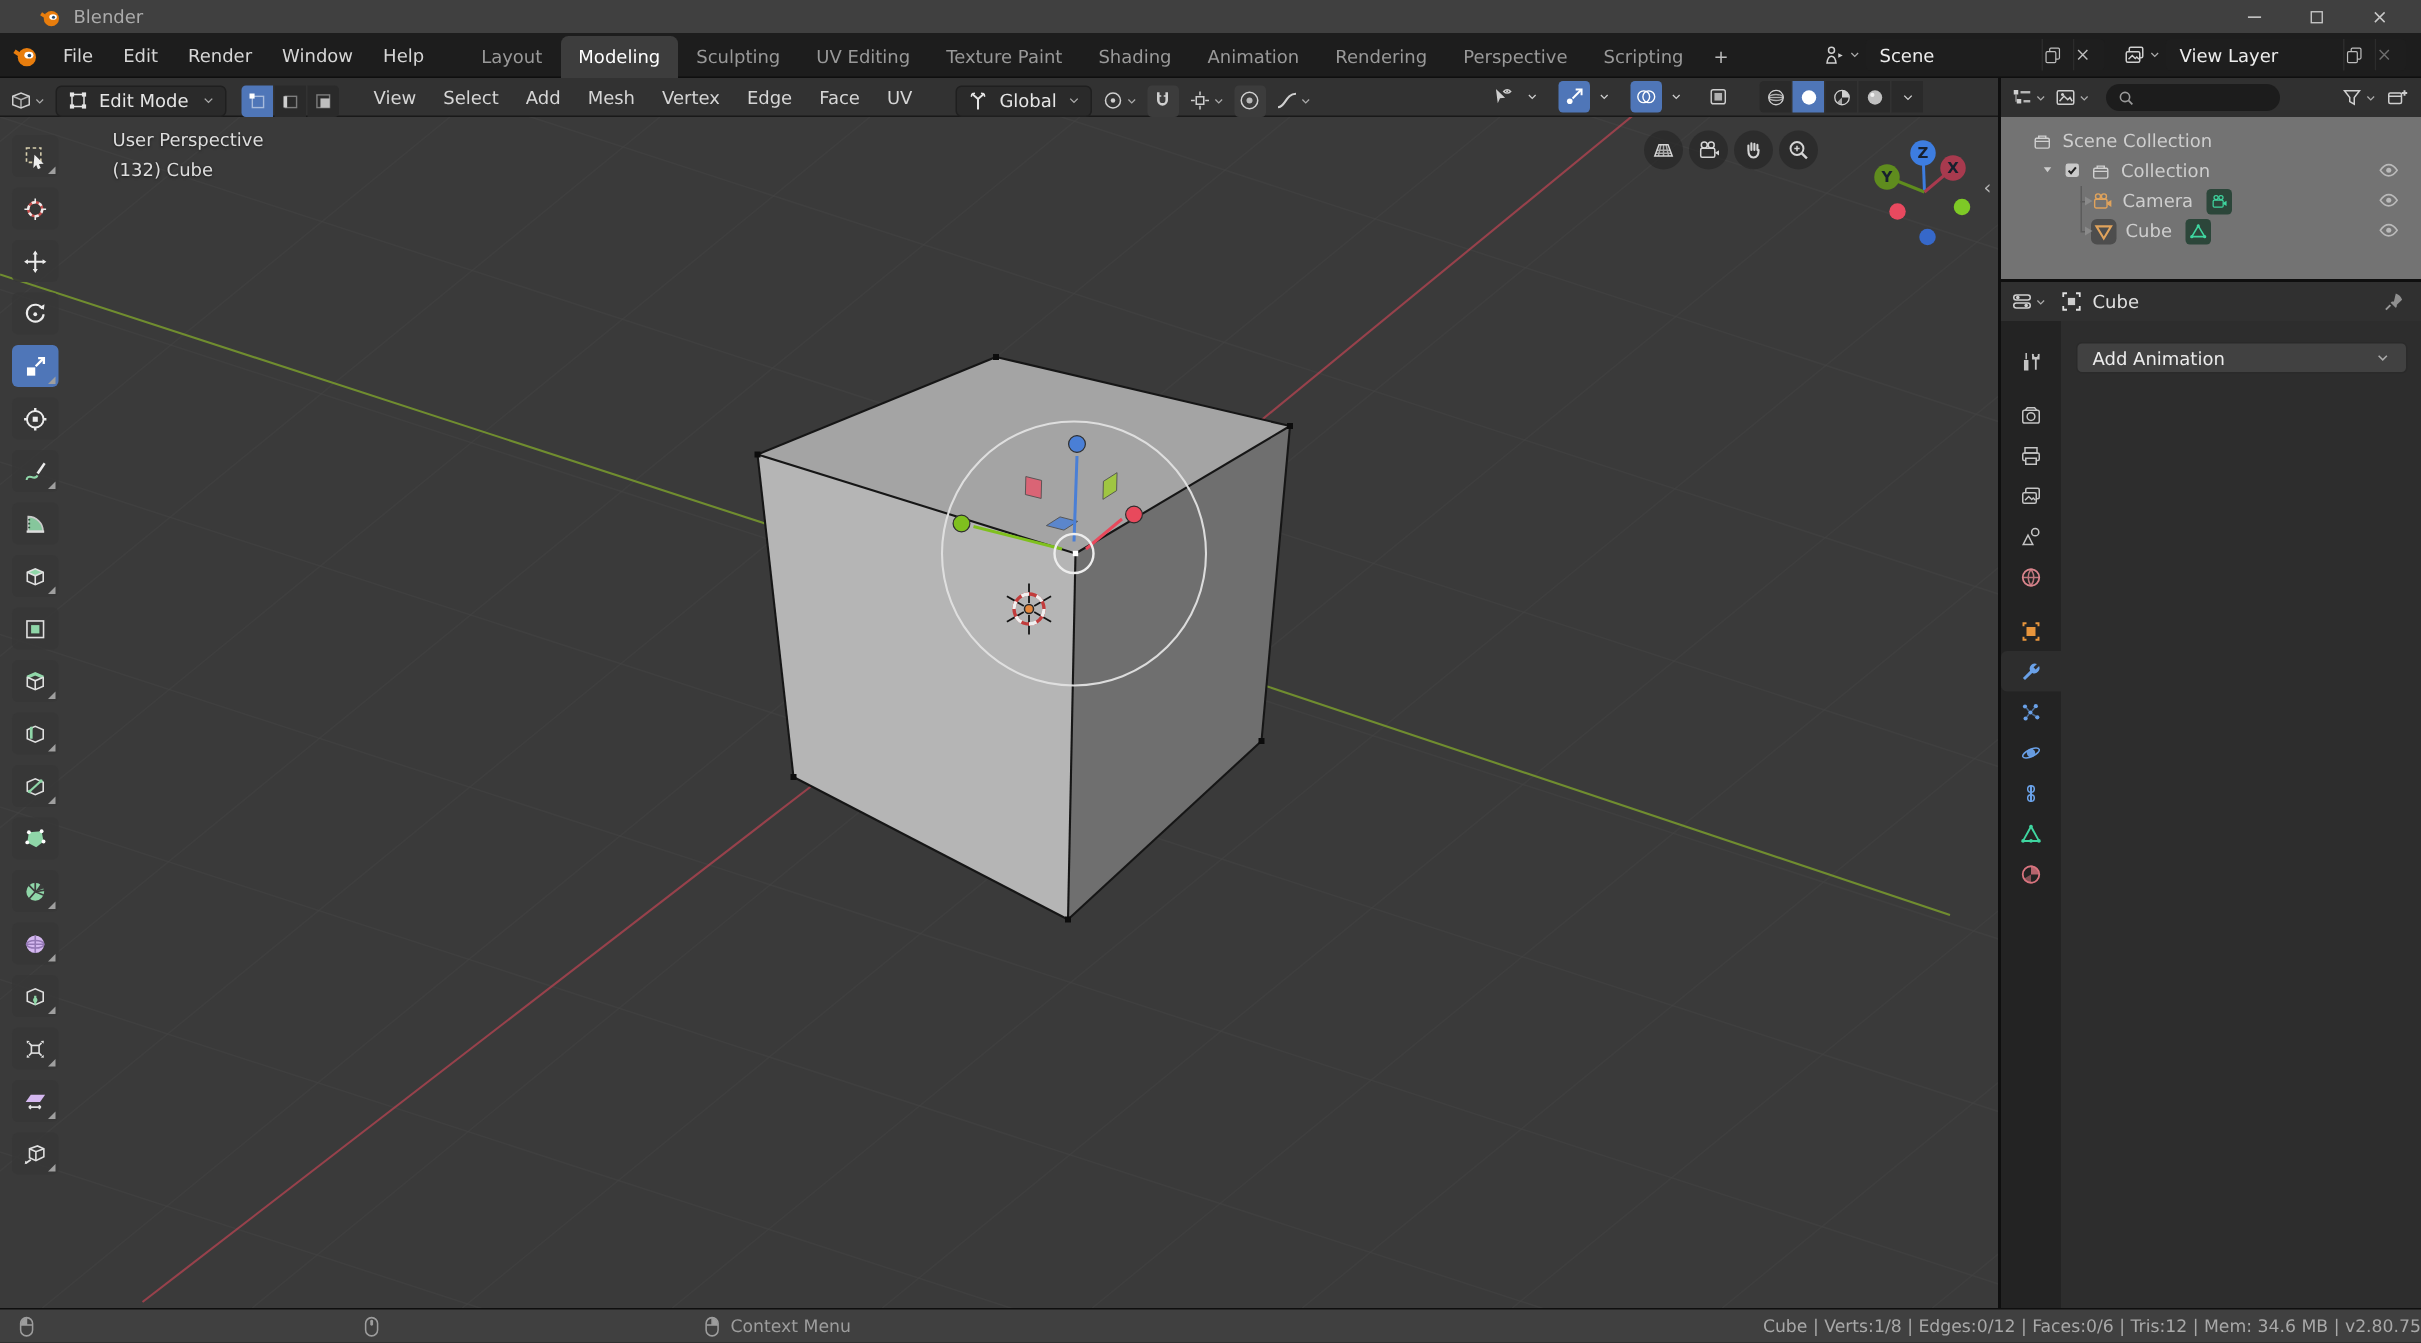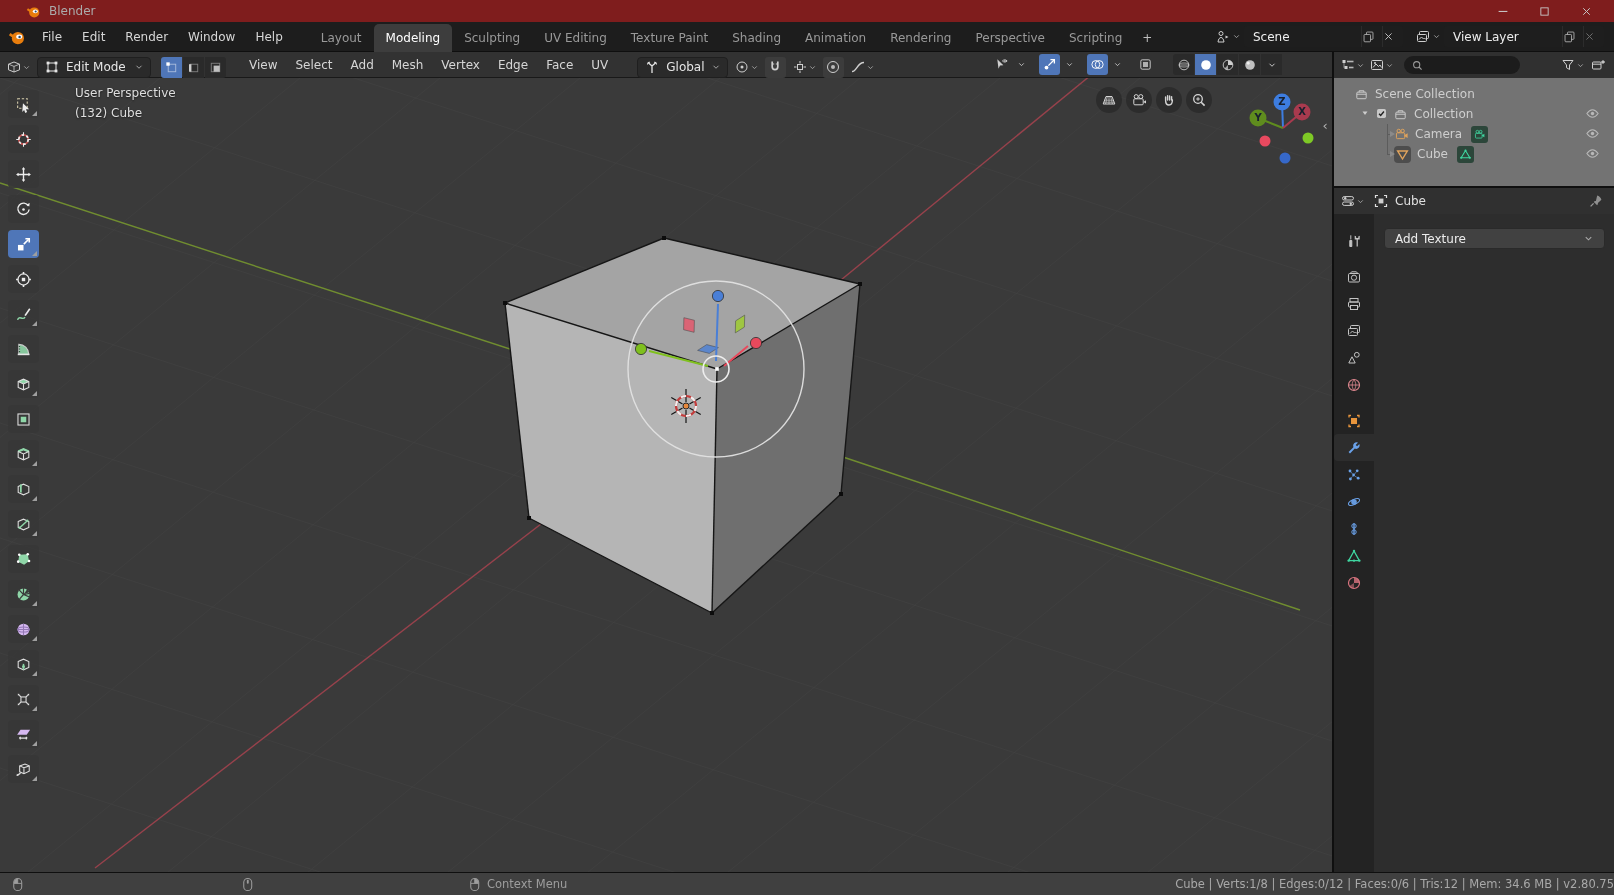--- a/index.html
+++ b/index.html
@@ -1,21 +1,21 @@
 <!DOCTYPE html>
 <html><head>
 <meta charset="utf-8">
 <style>
   * { margin:0; padding:0; box-sizing:border-box; }
   html,body { width:1614px; height:895px; overflow:hidden; }
   body { background:#1d1d1d; font-family:"DejaVu Sans",sans-serif; font-size:12px; color:#d4d4d4; -webkit-font-smoothing:antialiased; }
   .app { width:1614px; height:895px; display:flex; flex-direction:column; }
 
   
-  .titlebar { height:22px; background:#7f1d1d; display:flex; align-items:center; padding:0 8px; flex:0 0 auto; }
+  .titlebar { height:22px; background:#404040; display:flex; align-items:center; padding:0 8px; flex:0 0 auto; }
   .titlebar .tlogo { width:15px; height:15px; margin-left:18px; }
   .titlebar .ttext { margin-left:8px; color:#ababab; font-size:12px; }
   .win-controls { margin-left:auto; display:flex; align-items:center; gap:26px; padding-right:10px; }
   .winbtn { width:16px; height:16px; display:grid; place-items:center; color:#c9c9c9; }
 
   
   .topbar { height:30px; background:#1d1d1d; display:flex; align-items:center; border-bottom:1px solid #0f0f0f; flex:0 0 auto; }
   .appicon { width:18px; height:18px; margin:0 6px 0 8px; }
   .mi { padding:0 10px; color:#d6d6d6; height:30px; line-height:30px; }
   .workspaces { display:flex; margin-left:16px; height:30px; align-items:flex-end; }
@@ -988,21 +988,21 @@
               <div class="ptab" style="color: rgb(217, 116, 127);">
                 <svg width="16" height="16" viewBox="0 0 16 16">
                   <circle cx="8" cy="8" r="5.5" fill="none" stroke="currentColor" stroke-width="1.2"></circle>
                   <path d="M8 8V2.5A5.5 5.5 0 0 1 13.5 8z" fill="currentColor" opacity=".8"></path>
                   <path d="M8 8l-4.7 2.9A5.5 5.5 0 0 0 8 13.5z" fill="currentColor" opacity=".55"></path>
                 </svg>
               </div>
             </div>
           <div class="props-content">
             <div class="add-modifier">
-              <span>Add Texture</span>
+              <span>Add Animation</span>
               <span class="chev" style="display: inline-flex;">
                   <svg width="11" height="11" viewBox="0 0 16 16">
                     <path d="M4 6l4 4 4-4" fill="none" stroke="currentColor" stroke-width="1.5"></path>
                   </svg>
                 </span>
             </div>
           </div>
         </div>
       </div>
     </div>

